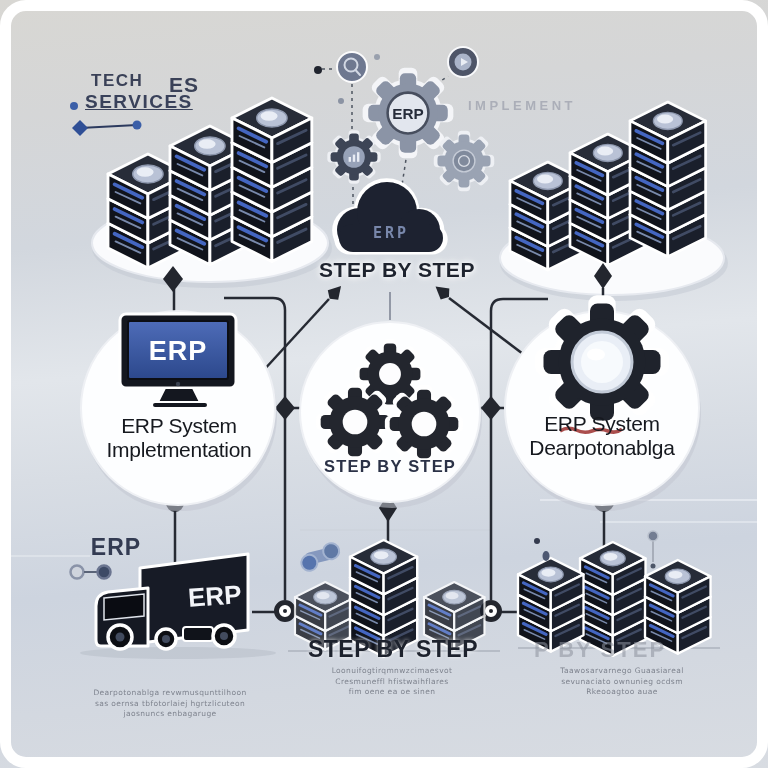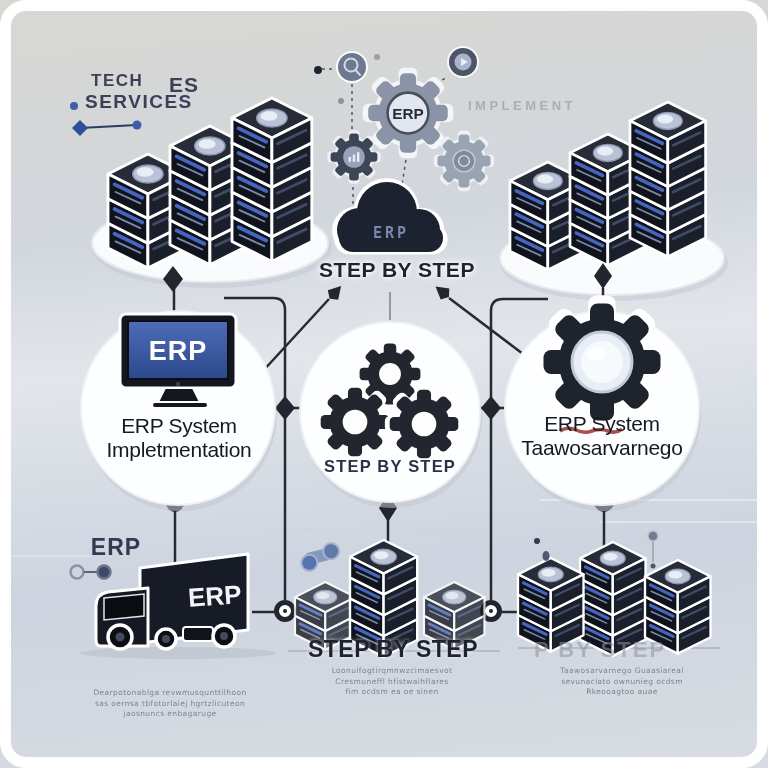--- a/index.html
+++ b/index.html
@@ -5,21 +5,21 @@
   html,body{margin:0;padding:0;background:#fff;}
   #stage{position:relative;width:768px;height:768px;overflow:hidden;
     font-family:"Liberation Sans",sans-serif;
     background:linear-gradient(175deg,#d8d7d3 0%,#d5d6d7 14%,#d2d7de 30%,#e2e6eb 46%,#d8dde4 58%,#cdd4df 72%,#d3d8e0 86%,#d8dce2 100%);}
   #frame{position:absolute;inset:0;border:11px solid #ffffff;border-radius:26px;pointer-events:none;z-index:6;}
   #scene{position:absolute;left:0;top:0;z-index:1;}
   .lbl{position:absolute;z-index:3;white-space:nowrap;}
   .ctr{transform:translateX(-50%);text-align:center;}
   .t-tech{left:91px;top:71px;font-size:17px;font-weight:700;letter-spacing:1.5px;color:#3a4157;}
   .t-es{left:169px;top:73px;font-size:21px;font-weight:700;letter-spacing:1px;color:#3a4157;}
-  .t-services{left:85px;top:91px;font-size:19px;font-weight:700;letter-spacing:1.5px;color:#39415a;}
+  .t-services{left:85px;top:91px;font-size:19px;font-weight:700;letter-spacing:1.5px;color:#39415a;text-decoration:underline;}
   .t-implement{left:468px;top:98px;font-size:13px;font-weight:700;letter-spacing:3.5px;color:#a4a8b3;opacity:.85;}
   .t-step-top{left:397px;top:258px;font-size:21px;font-weight:800;letter-spacing:.5px;color:#1e232e;text-shadow:0 0 5px #fff,0 0 8px #fff;}
   .t-circle{font-weight:400;color:#16191f;line-height:24px;font-size:21px;letter-spacing:-.3px;}
   .t-left-circle{left:179px;top:414px;}
   .t-right-circle{left:602px;top:412px;}
   .t-center-circle{left:390px;top:457px;font-size:16.5px;font-weight:700;letter-spacing:1.2px;color:#2b3247;}
   .t-erp-left{left:116px;top:534px;font-size:23px;font-weight:600;letter-spacing:1px;color:#333b52;}
   .t-step-bottom{left:393px;top:636px;font-size:23px;font-weight:800;letter-spacing:.5px;color:#1d222d;text-shadow:0 0 4px rgba(255,255,255,.8);}
   .t-pbystep{left:600px;top:637px;font-size:22px;font-weight:800;letter-spacing:2px;color:#8e939e;opacity:.55;}
   .fine{width:225px;font-size:7.5px;line-height:10.5px;color:#7e838e;letter-spacing:.4px;font-family:"DejaVu Sans",sans-serif;}
@@ -364,36 +364,36 @@
 <div class="lbl t-implement">IMPLEMENT</div>
 <div class="lbl ctr t-step-top">STEP BY STEP</div>
 
 <div class="lbl ctr t-circle t-left-circle">
   <div>ERP System</div>
   <div>Impletmentation</div>
 </div>
 <div class="lbl ctr t-center-circle">STEP BY STEP</div>
 <div class="lbl ctr t-circle t-right-circle">
   <div>ERP System</div>
-  <div>Taawosarvarnego</div>
+  <div>Dearpotonablga</div>
 </div>
 
 <div class="lbl ctr t-erp-left">ERP</div>
 <div class="lbl ctr t-step-bottom">STEP BY STEP</div>
 <div class="lbl ctr t-pbystep">P BY STEP</div>
 
 <div class="lbl ctr fine fine-left">
   <div>Dearpotonablga revwmusqunttilhoon</div>
   <div>sas oernsa tbfotorlaiej hgrtzlicuteon</div>
   <div>jaosnuncs enbagaruge</div>
 </div>
 <div class="lbl ctr fine fine-center">
   <div>Loonuifogtirqmnwzcimaesvot</div>
   <div>Cresmuneffl hfistwaihflares</div>
-  <div>fim ocdsm ea oe sinen</div>
+  <div>fim oene ea oe sinen</div>
 </div>
 <div class="lbl ctr fine fine-right">
   <div>Taawosarvarnego Guaasiareal</div>
   <div>sevunaciato ownunieg ocdsm</div>
   <div>Rkeooagtoo auae</div>
 </div>
 
 <div id="frame"></div>
 </div>
 

